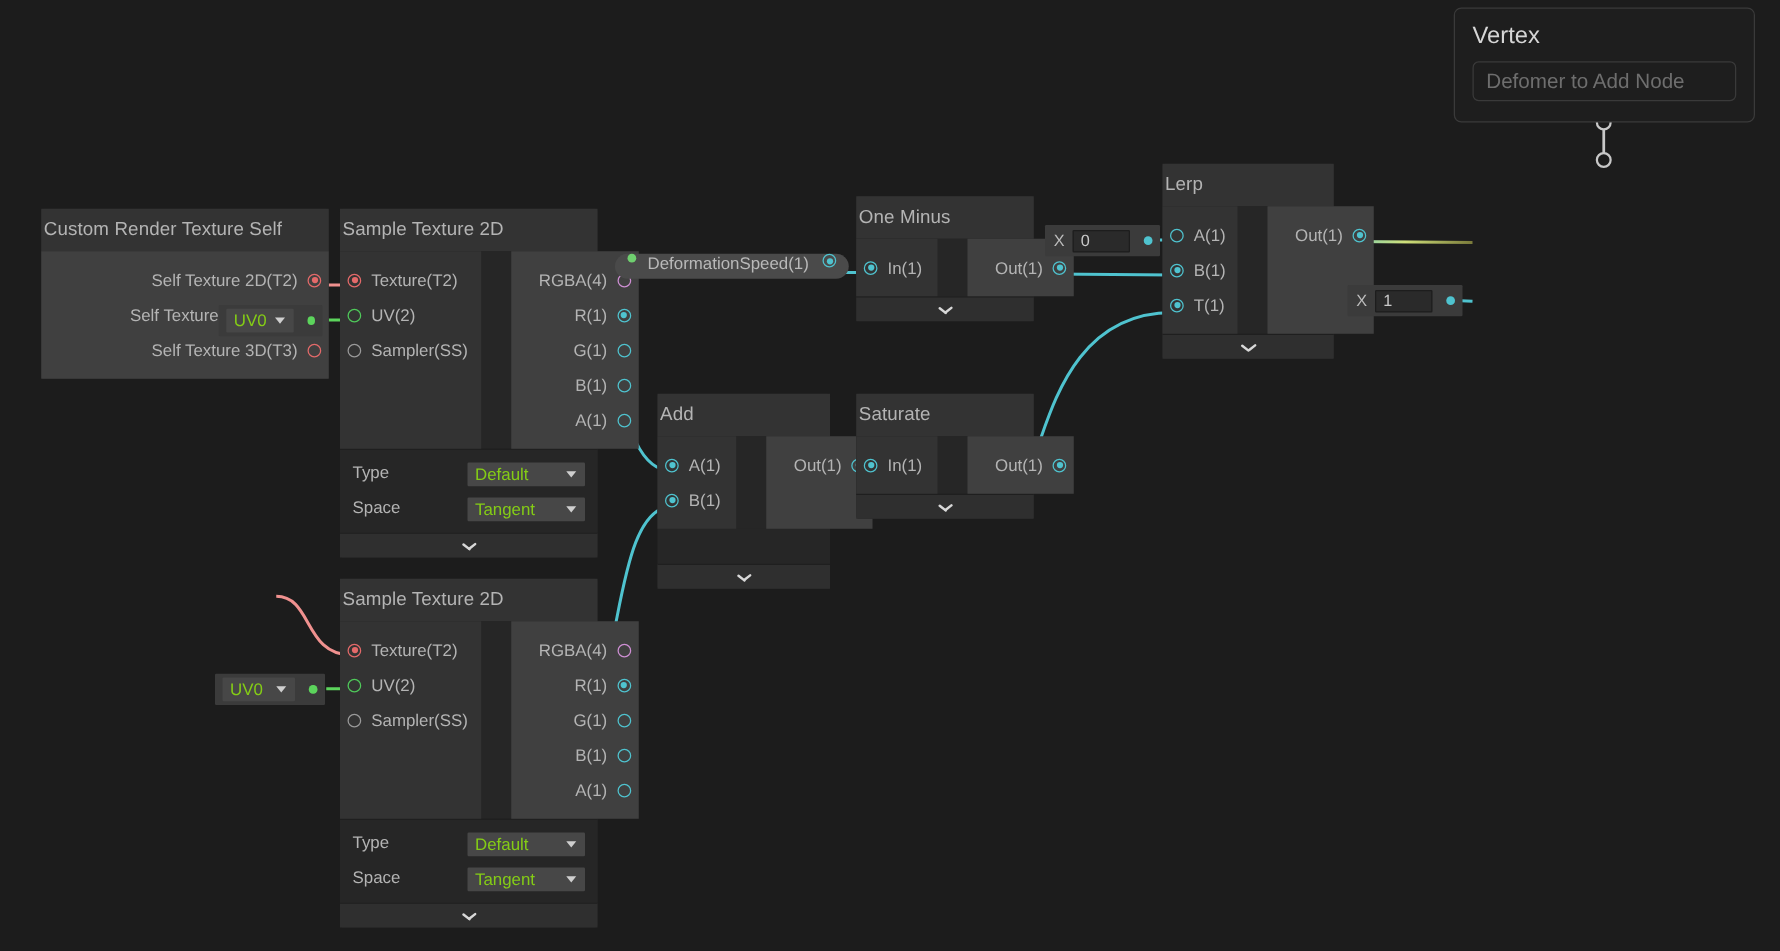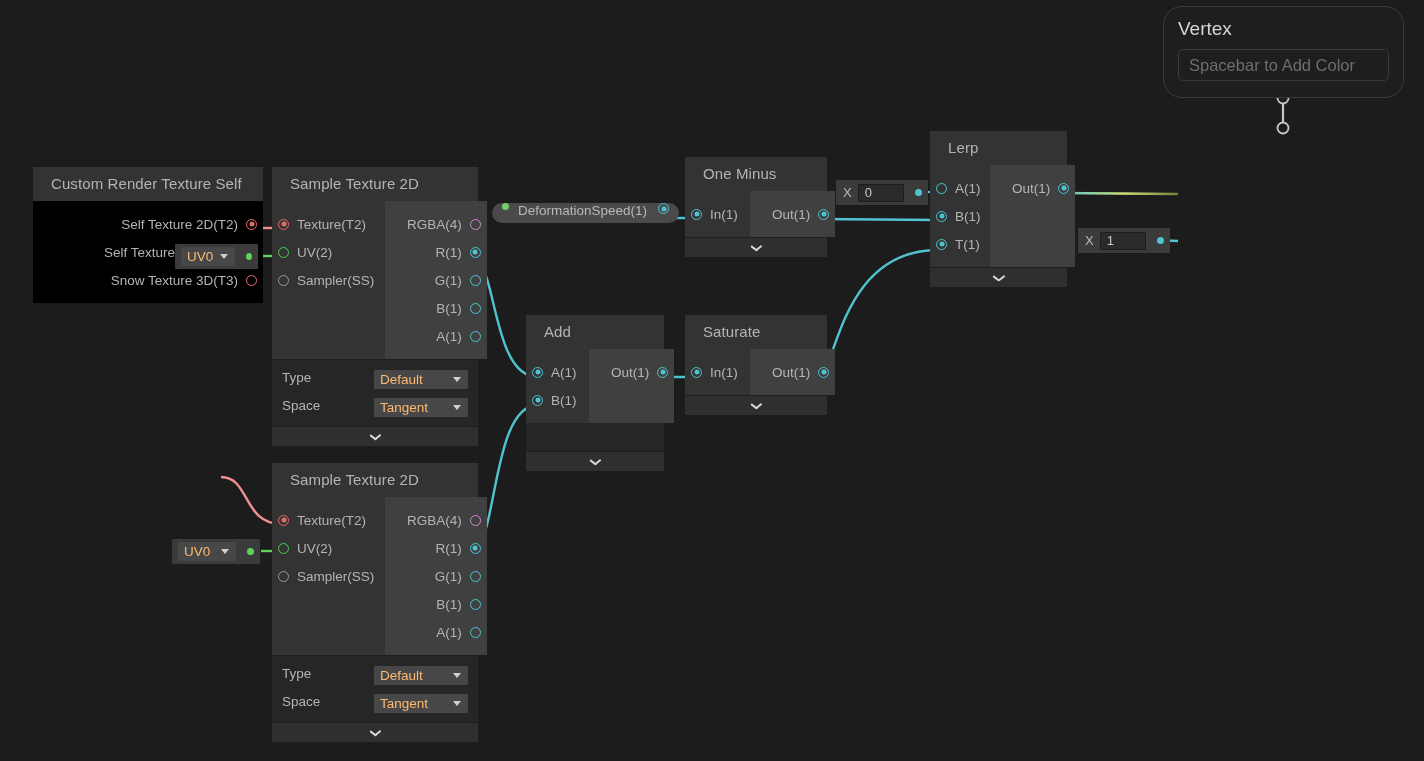--- a/index.html
+++ b/index.html
@@ -25,26 +25,27 @@
   .node {
     position: absolute;
     background: #262626;
     border-radius: 2px;
     z-index: 10;
   }
   .node-title {
     background: #333333;
     color: #b4b4b4;
     font-size: 15px;
-    padding: 8px 10px 9px 18px;
+    padding: 8px 10px 9px 2px;
     letter-spacing: .1px;
   }
   .ports {
     display: flex;
     background: #262626;
+    gap: 24px;
   }
   .col-in {
     background: #333333;
     padding: 9px 0 9px 0;
     flex: 0 0 auto;
   }
   .col-out {
     background: #404040;
     padding: 9px 0 9px 0;
     flex: 1 1 auto;
@@ -102,21 +103,21 @@
     justify-content: space-between;
     padding: 4px 10px;
     height: 28px;
   }
   .setting-label {
     font-size: 13.5px;
     color: #b4b4b4;
   }
   .dropdown {
     background: #474747;
-    color: #fdba74;
+    color: #84cc16;
     font-size: 13.5px;
     width: 94px;
     height: 19px;
     display: flex;
     align-items: center;
     padding: 0 6px;
     border-radius: 1px;
     position: relative;
   }
   .dropdown .dd-caret {
@@ -206,21 +207,21 @@
     border-radius: 50%;
     background: #4fc3cf;
     margin-left: 11px;
   }
 
   
   .master {
     position: absolute;
     background: #1e1e1e;
     border: 1px solid #3a3a3a;
-    border-radius: 19px;
+    border-radius: 6px;
     z-index: 10;
   }
   .master-title {
     font-size: 19px;
     color: #d6d6d6;
     padding: 11px 14px 7px 14px;
   }
   .add-node-slot {
     margin: 2px 14px 14px 14px;
     border: 1px solid #3a3a3a;
@@ -289,32 +290,32 @@
     <path d="M1155,240 L1178,241" stroke="#4fc3cf" stroke-width="2.4" fill="none"></path>
 
     <path d="M1283,100 L1283,126" stroke="#c8c8c8" stroke-width="2.2" fill="none"></path>
     <circle cx="1283" cy="98" r="5.5" fill="#1c1c1c" stroke="#c8c8c8" stroke-width="1.8"></circle>
     <circle cx="1283" cy="128" r="5.5" fill="#1c1c1c" stroke="#c8c8c8" stroke-width="1.8"></circle>
   </svg>
 
   <div class="node" style="left:33px; top:167px; width:230px;">
     <div class="node-title">Custom Render Texture Self</div>
     <div class="ports" style="background:#2b2b2b;">
-      <div class="col-out" style="width:100%; background:#000000;">
+      <div class="col-out" style="width:100%; background:#404040;">
         <div class="port out">
           <span class="dot tex filled"></span>
           <span class="lbl">Self Texture 2D(T2)</span>
         </div>
         <div class="port out">
           <span class="dot uv filled"></span>
           <span class="lbl">Self Texture Cube(TC)</span>
         </div>
         <div class="port out">
           <span class="dot tex"></span>
-          <span class="lbl">Snow Texture 3D(T3)</span>
+          <span class="lbl">Self Texture 3D(T3)</span>
         </div>
       </div>
     </div>
   </div>
 
   <div class="vfield" style="left:175px; top:244px; width:83px; padding:0 6px 0 6px;">
     <div class="dropdown" style="width:60px;">
       <span>UV0</span>
       <span class="dd-caret"></span>
     </div>
@@ -562,18 +563,18 @@
 
   <div class="vfield" style="left:1078px; top:228px;">
     <span class="vx">X</span>
     <span class="vin">1</span>
     <span class="vdot"></span>
   </div>
 
   <div class="master" style="left:1163px; top:6px; width:241px; height:92px;">
     <div class="master-title">Vertex</div>
     <div class="add-node-slot">
-      <span>Spacebar to Add Color</span>
+      <span>Defomer to Add Node</span>
     </div>
   </div>
 
 
 </div>
 
 </body></html>

